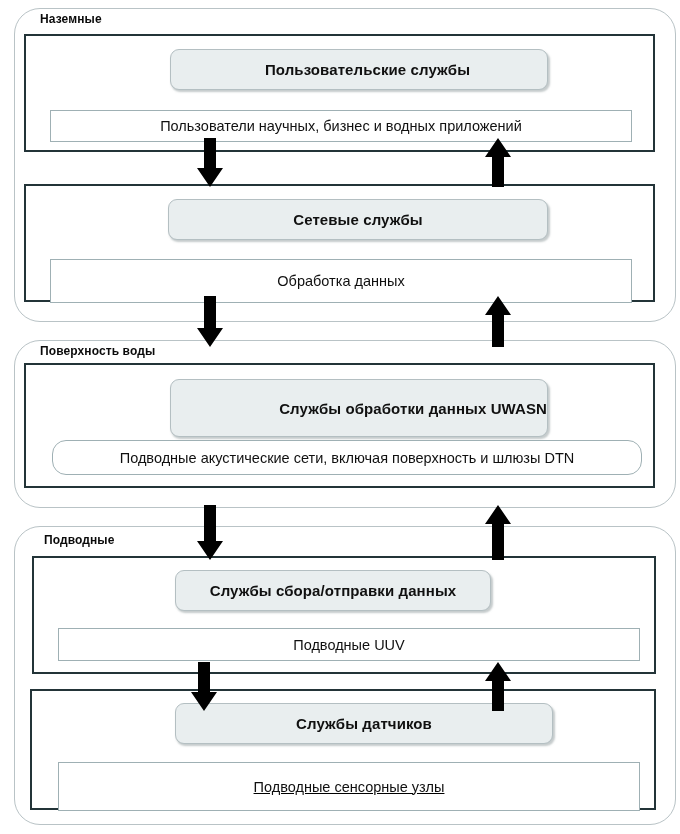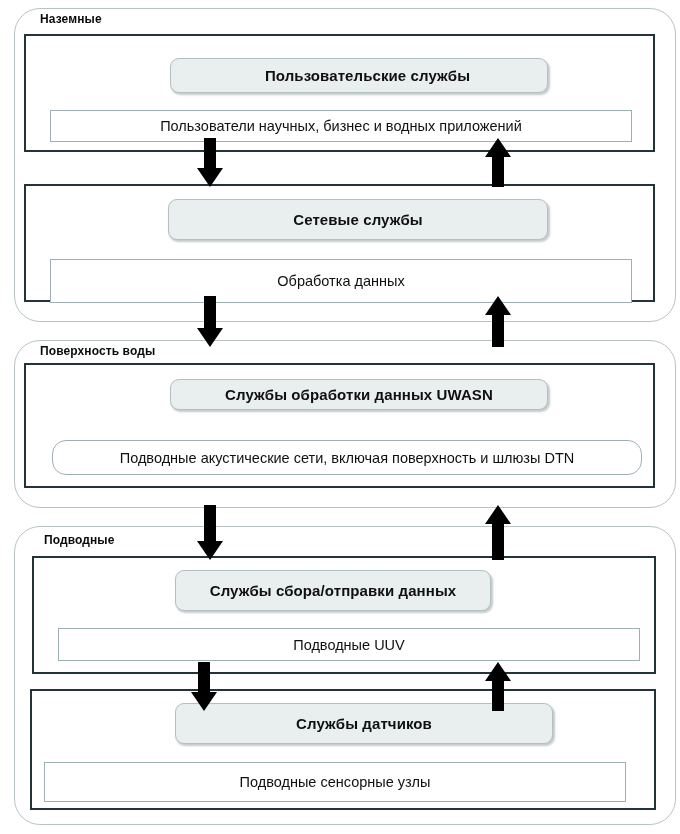--- a/index.html
+++ b/index.html
@@ -98,40 +98,40 @@
 </style>
 </head>
 <body>
 
 <div id="stage">
 
   <div class="tier" style="left:14px; top:8px; width:662px; height:314px;"></div>
   <div class="tier-label" style="left:40px; top:12px;">Наземные</div>
 
   <div class="layer" style="left:24px; top:34px; width:631px; height:118px;"></div>
-  <div class="pill" style="left:170px; top:58px; width:378px; height:35px;padding-left:17px;">
+  <div class="pill" style="left:170px; top:49px; width:378px; height:41px;padding-left:17px;">
     <span>Пользовательские службы</span>
   </div>
   <div class="note" style="left:50px; top:110px; width:582px; height:32px;">
     <span>Пользователи научных, бизнес и водных приложений</span>
   </div>
 
   <div class="layer" style="left:24px; top:184px; width:631px; height:118px;"></div>
   <div class="pill" style="left:168px; top:199px; width:380px; height:41px;">
     <span>Сетевые службы</span>
   </div>
   <div class="note" style="left:50px; top:259px; width:582px; height:44px;">
     <span>Обработка данных</span>
   </div>
 
   <div class="tier" style="left:14px; top:340px; width:662px; height:168px;"></div>
   <div class="tier-label" style="left:40px; top:344px;">Поверхность воды</div>
 
   <div class="layer" style="left:24px; top:363px; width:631px; height:125px;"></div>
-  <div class="pill" style="left:170px; top:379px; width:378px; height:31px;">
+  <div class="pill" style="left:170px; top:379px; width:378px; height:58px;justify-content:flex-end;">
     <span>Службы обработки данных UWASN</span>
   </div>
   <div class="note" style="left:52px; top:440px; width:590px; height:35px;border-radius:14px;">
     <span>Подводные акустические сети, включая поверхность и шлюзы DTN</span>
   </div>
 
   <div class="tier" style="left:14px; top:526px; width:662px; height:299px;"></div>
   <div class="tier-label" style="left:44px; top:533px;">Подводные</div>
 
   <div class="layer" style="left:32px; top:556px; width:624px; height:118px;"></div>
@@ -139,21 +139,21 @@
     <span>Службы сбора/отправки данных</span>
   </div>
   <div class="note" style="left:58px; top:628px; width:582px; height:33px;">
     <span>Подводные UUV</span>
   </div>
 
   <div class="layer" style="left:30px; top:689px; width:626px; height:121px;"></div>
   <div class="pill" style="left:175px; top:703px; width:378px; height:41px;">
     <span>Службы датчиков</span>
   </div>
-  <div class="note" style="left:44px; top:762px; width:582px; height:40px;">
+  <div class="note" style="left:58px; top:762px; width:582px; height:49px;text-decoration:underline;">
     <span>Подводные сенсорные узлы</span>
   </div>
 
   <div class="arrow" style="left:196px; top:138px;">
     <svg width="28" height="50" viewBox="0 0 28 50">
       <polygon points="8,0 20,0 20,30 27,30 14,49 1,30 8,30" fill="#000000"></polygon>
     </svg>
   </div>
 
   <div class="arrow" style="left:484px; top:138px;">

